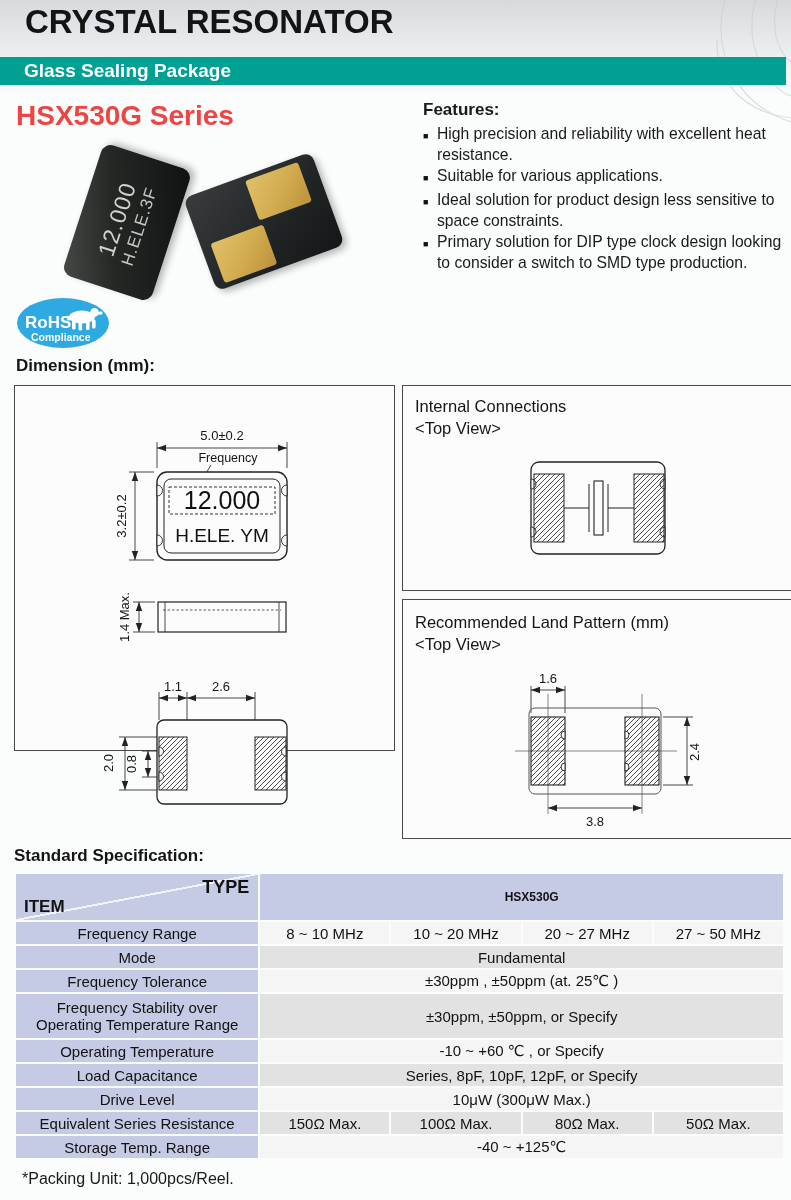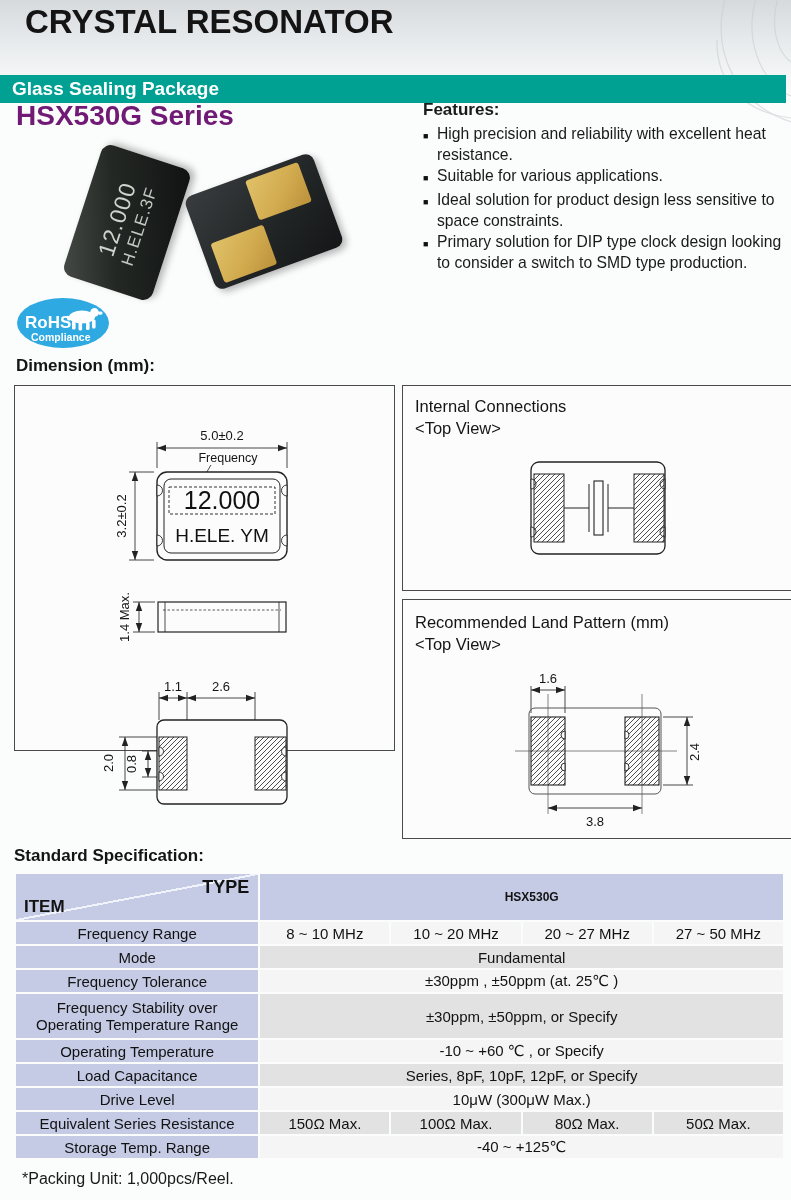--- a/index.html
+++ b/index.html
@@ -5,24 +5,24 @@
   html,body{margin:0;padding:0;}
   body{font-family:"Liberation Sans","DejaVu Sans",sans-serif;background:#ffffff;}
   #page{position:relative;width:791px;height:1200px;background:#fbfcfc;overflow:hidden;}
 
   
   #hdr{position:absolute;top:0;left:0;width:791px;height:96px;
        background:linear-gradient(180deg,#d6dadd 0%,#e8ebed 45%,#fbfcfc 100%);}
   #page-title{position:absolute;top:3px;left:25px;font-size:33px;font-weight:700;color:#141414;letter-spacing:0;}
   #swirl{position:absolute;top:0;right:0;}
   #banner{position:absolute;top:57px;left:0;width:786px;height:28px;box-sizing:border-box;
-          color:#ffffff;font-size:19px;font-weight:700;line-height:27px;padding-left:12px;margin-top:18px;}
-
-  
-  #series-title{position:absolute;top:100px;left:16px;font-size:28px;font-weight:700;color:#701a75;}
+          color:#ffffff;font-size:19px;font-weight:700;line-height:27px;padding-left:24px;}
+
+  
+  #series-title{position:absolute;top:100px;left:16px;font-size:28px;font-weight:700;color:#ef4444;}
   #features{position:absolute;top:100px;left:423px;width:366px;color:#1a1a1a;}
   #features .f-head{font-size:17px;font-weight:700;margin-bottom:3px;}
   .f-item{display:flex;font-size:15.7px;line-height:21px;}
   .f-bullet{flex:0 0 14px;font-size:9px;padding-top:3px;color:#111;}
   .f-text{flex:1;}
 
   
   .chip{position:absolute;box-shadow:3px 4px 7px rgba(0,0,0,.28);}
   #chip1{left:58px;top:176px;width:138px;height:93px;transform:rotate(-72deg);
          background:linear-gradient(160deg,#454a47 0%,#242825 40%,#0f1211 100%);

